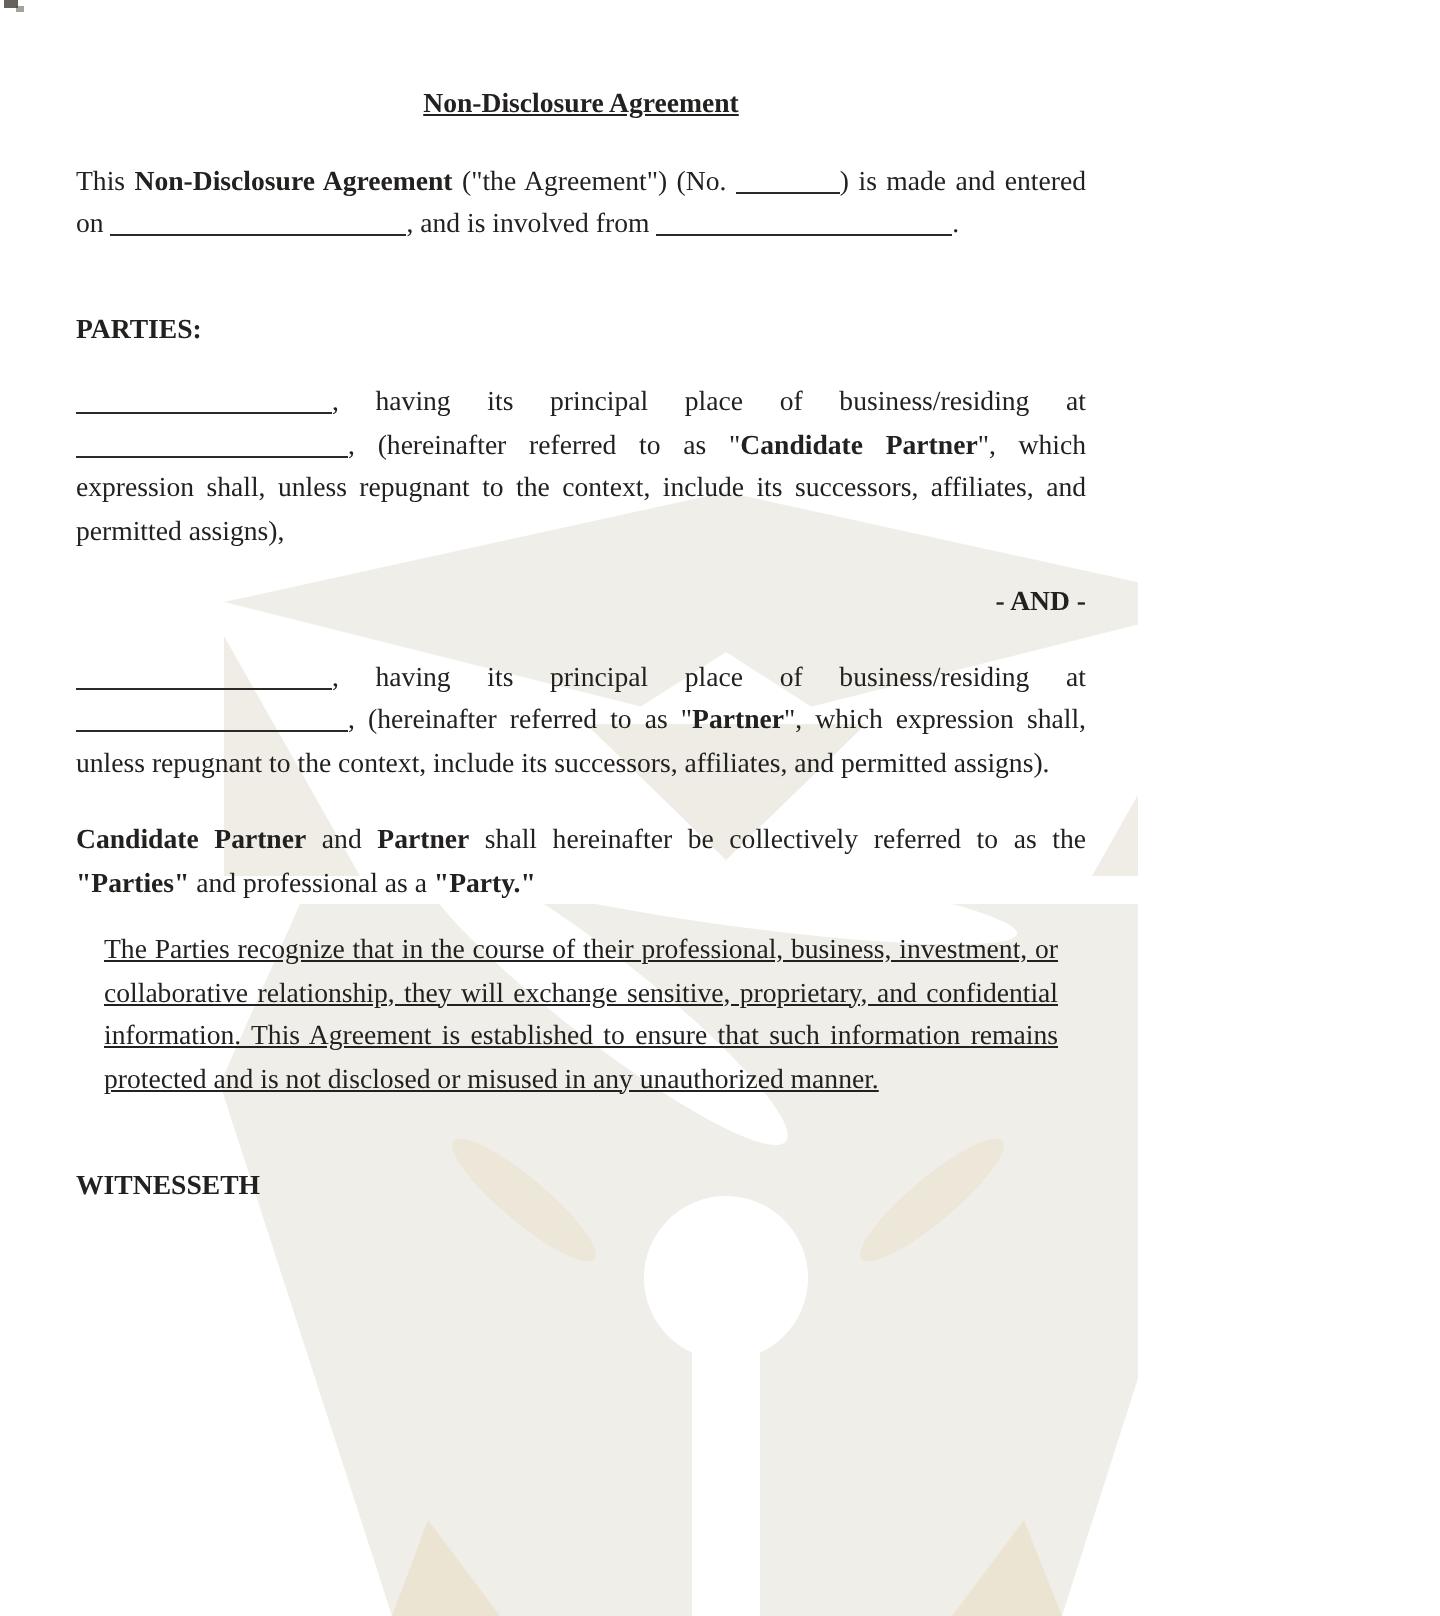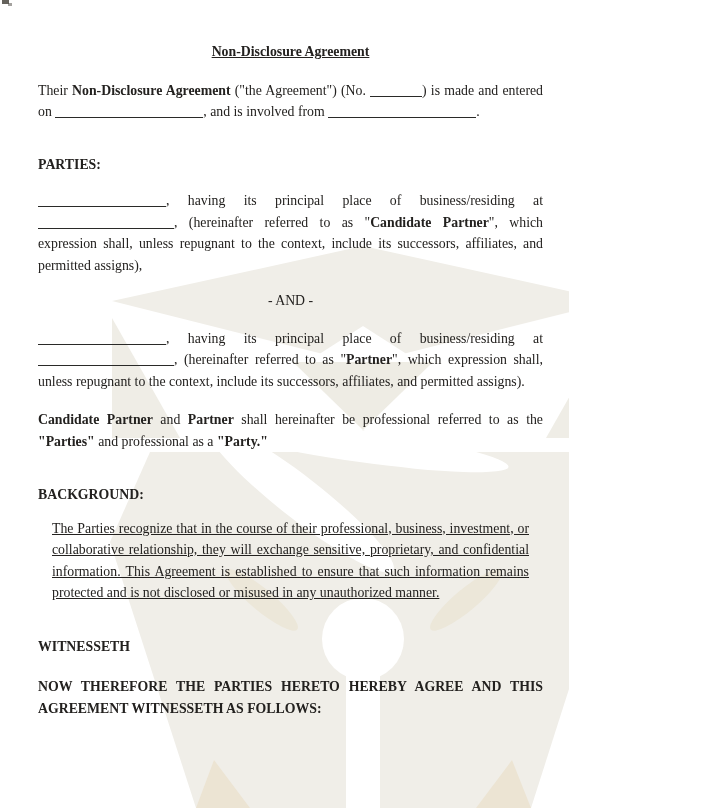--- a/index.html
+++ b/index.html
@@ -55,21 +55,21 @@
     border-bottom: 1.3px solid #2a2a28;
     margin-bottom: -2px;
   }
   .blank-no    { width: 52px; }
   .blank-lead  { width: 128px; }
   .blank-field { width: 136px; }
   .blank-date  { width: 148px; }
   .p-intro      { margin: 17px 0 0; }
   .h-between    { margin: 31px 0 0; }
   .p-party1     { margin: 15px 0 0; }
-  .p-and        { margin: 14px 0 0; text-align: center; font-weight: normal; }
+  .p-and        { margin: 14px 0 0; text-align: right; font-weight: bold; }
   .p-party2     { margin: 16px 0 0; }
   .p-parties    { margin: 17px 0 0; }
   .h-background { margin: 32px 0 0; }
   .p-bg1        { margin: 14px 0 0; }
   .p-bg2        { margin: 12px 0 0; }
   .p-recognize  { margin: 12px 14px 0; text-decoration: underline; }
   .h-witnesseth { margin: 32px 0 12px; }
   .p-now        { margin: 19px 0 0; font-weight: bold; }
 </style>
 </head>
@@ -105,36 +105,34 @@
 
   <div class="corner-mark">
       <i class="m1"></i>
       <i class="m2"></i>
     </div>
 
   <div class="content">
 
     <h1 class="title">Non-Disclosure Agreement</h1>
 
-    <p class="para p-intro"><span>Their </span><b>Non-Disclosure Agreement</b><span> ("the Agreement") (No. </span><span class="blank blank-no"></span><span>) is made and entered on </span><span class="blank blank-date"></span><span>, and is involved from </span><span class="blank blank-date"></span><span>.</span></p>
+    <p class="para p-intro"><span>This </span><b>Non-Disclosure Agreement</b><span> ("the Agreement") (No. </span><span class="blank blank-no"></span><span>) is made and entered on </span><span class="blank blank-date"></span><span>, and is involved from </span><span class="blank blank-date"></span><span>.</span></p>
 
     <h2 class="h-between">PARTIES:</h2>
 
     <p class="para p-party1"><span class="blank blank-lead"></span><span>, having its principal place of business/residing at </span><span class="blank blank-field"></span><span>, (hereinafter referred to as "</span><b>Candidate Partner</b><span>", which expression shall, unless repugnant to the context, include its successors, affiliates, and permitted assigns),</span></p>
 
     <p class="p-and">- AND -</p>
 
     <p class="para p-party2"><span class="blank blank-lead"></span><span>, having its principal place of business/residing at </span><span class="blank blank-field"></span><span>, (hereinafter referred to as "</span><b>Partner</b><span>", which expression shall, unless repugnant to the context, include its successors, affiliates, and permitted assigns).</span></p>
 
-    <p class="para p-parties"><b>Candidate Partner</b><span> and </span><b>Partner</b><span> shall hereinafter be professional referred to as the </span><b>"Parties"</b><span> and professional as a </span><b>"Party."</b></p>
+    <p class="para p-parties"><b>Candidate Partner</b><span> and </span><b>Partner</b><span> shall hereinafter be collectively referred to as the </span><b>"Parties"</b><span> and professional as a </span><b>"Party."</b></p>
 
-    <h2 class="h-background">BACKGROUND:</h2>
 
 
 
     <p class="para p-recognize">The Parties recognize that in the course of their professional, business, investment, or collaborative relationship, they will exchange sensitive, proprietary, and confidential information. This Agreement is established to ensure that such information remains protected and is not disclosed or misused in any unauthorized manner.</p>
 
     <h2 class="h-witnesseth">WITNESSETH</h2>
 
-    <p class="para p-now">NOW THEREFORE THE PARTIES HERETO HEREBY AGREE AND THIS AGREEMENT WITNESSETH AS FOLLOWS:</p>
 
   </div>
 </div>
 
 </body></html>

